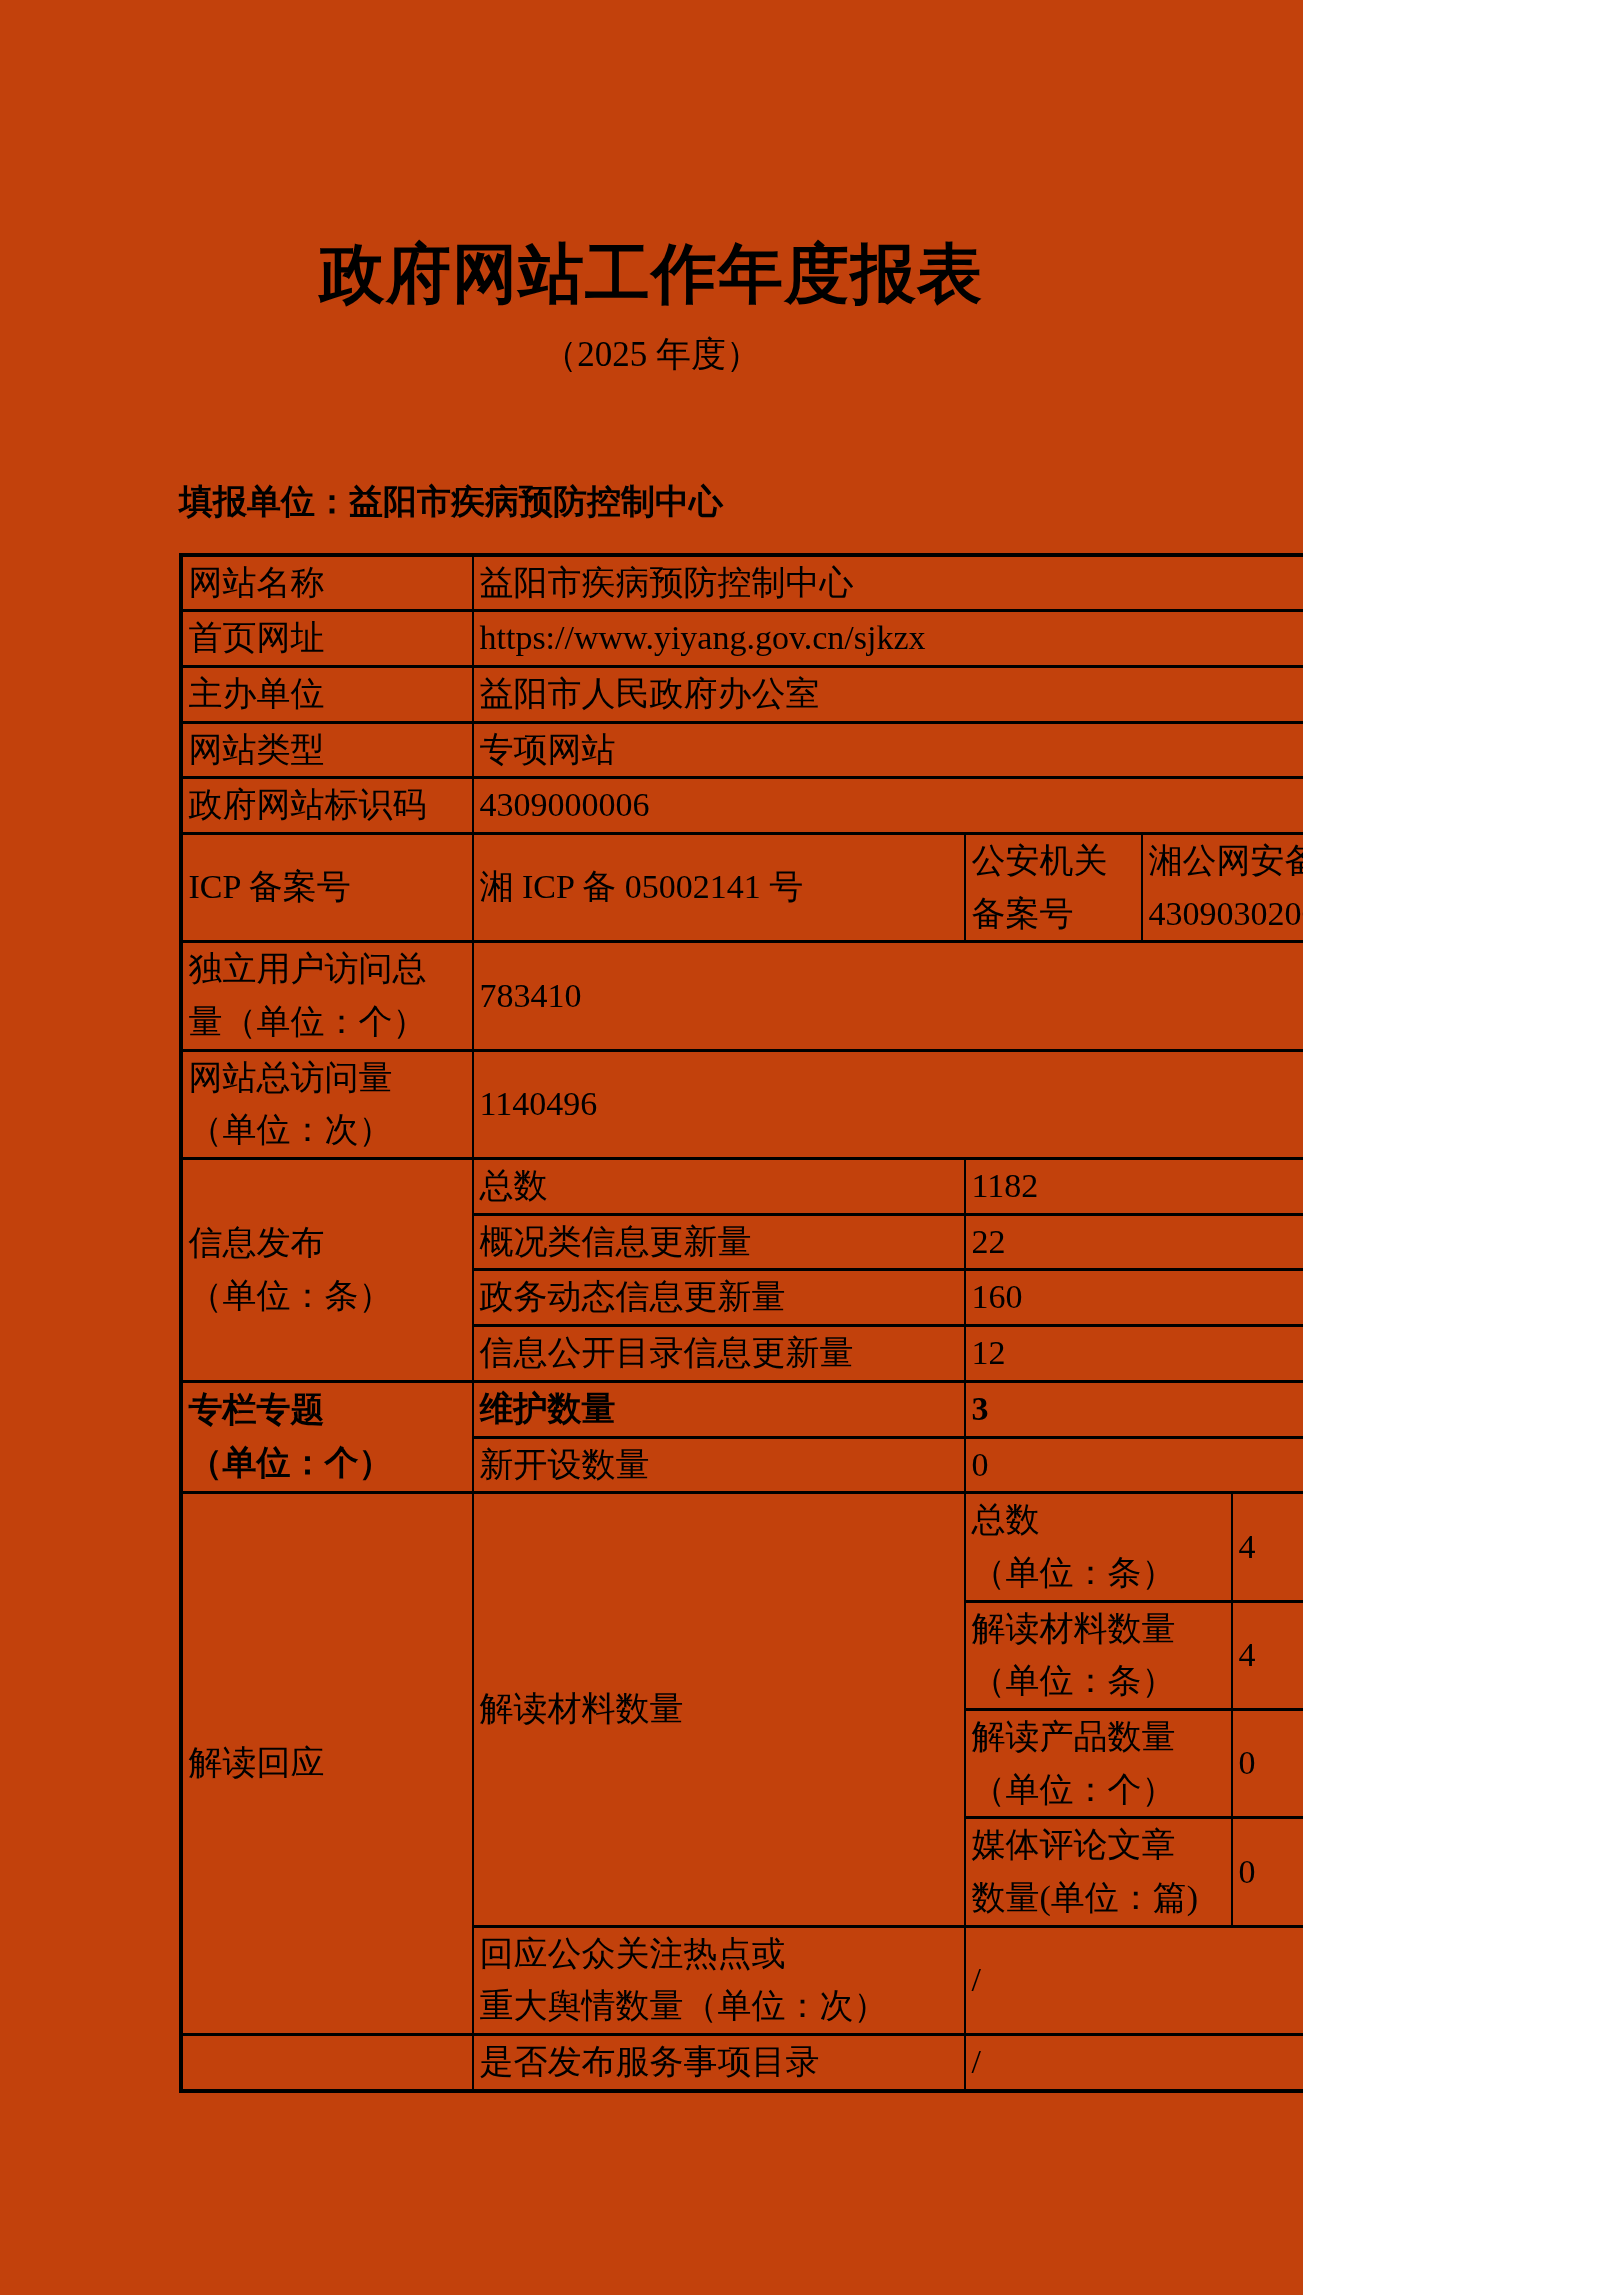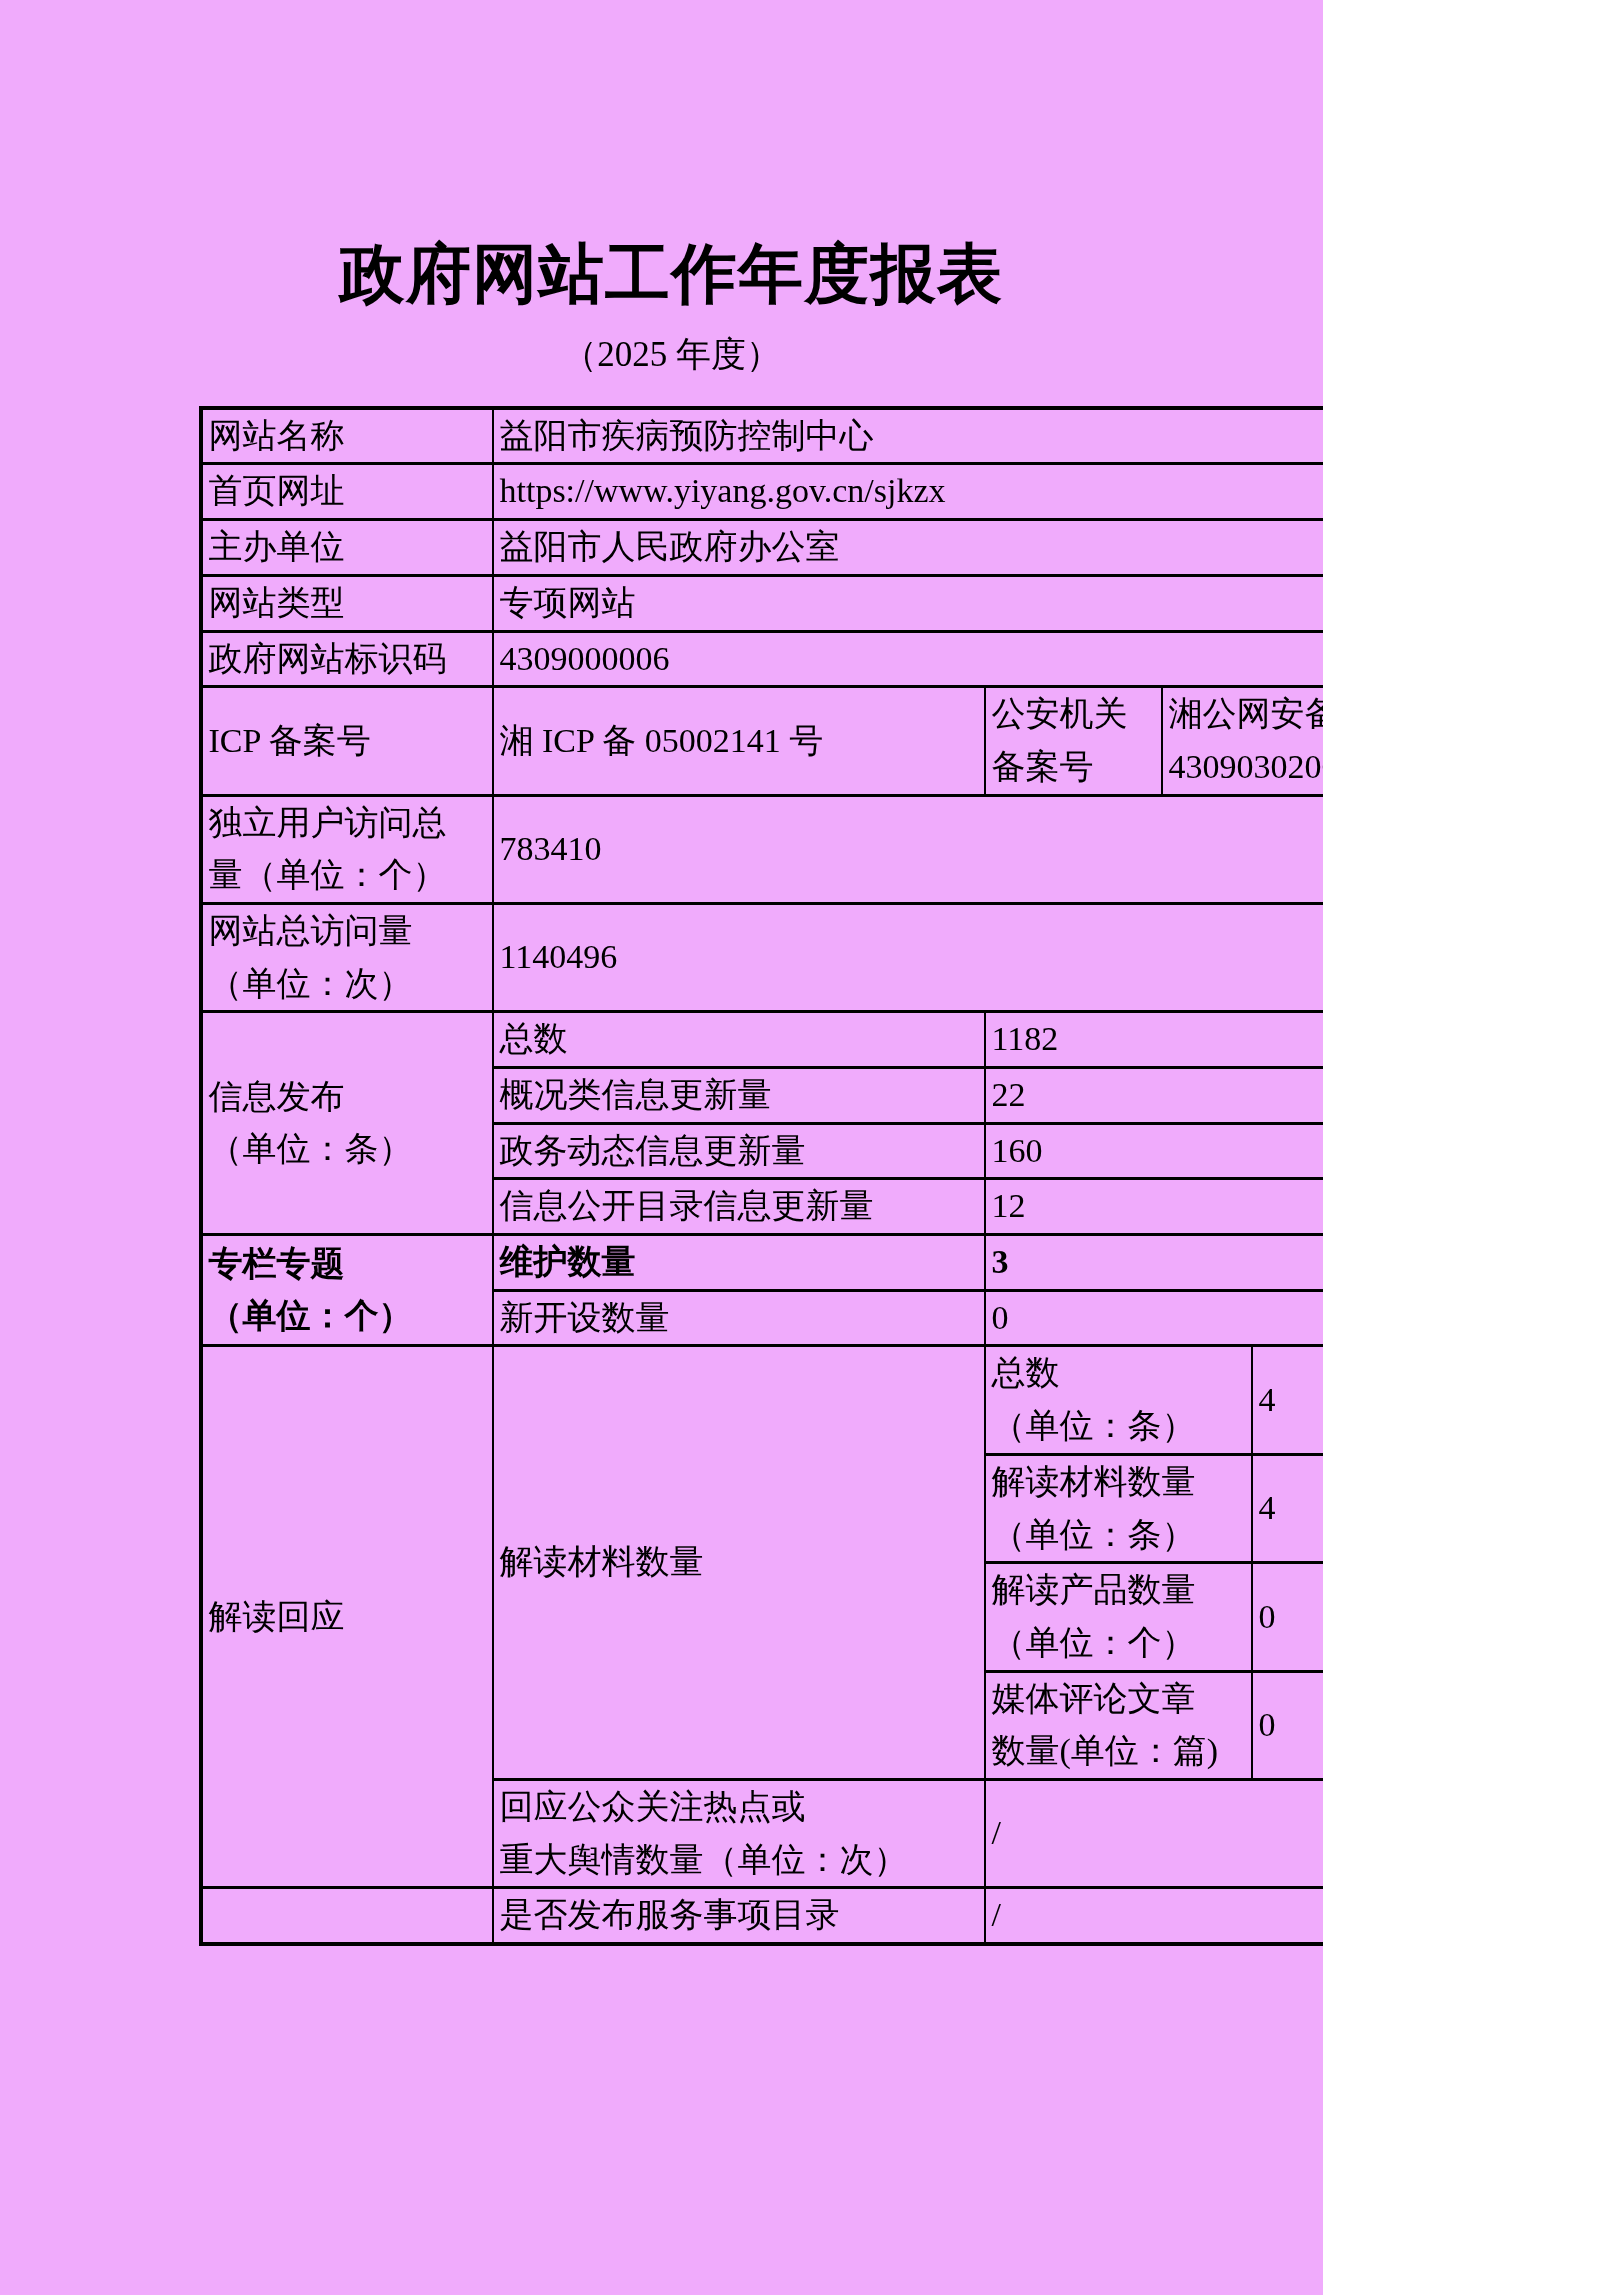--- a/index.html
+++ b/index.html
@@ -6,23 +6,22 @@
     margin: 0;
     padding: 0;
     background: #ffffff;
     color: #000000;
     font-family: "Liberation Serif", "DejaVu Serif", serif;
   }
   .page {
     position: relative;
     width: 1303px;
     height: 2295px;
-    background: #f0abfc;
+    background: #c2410c;
     overflow: hidden;
-    padding-left: 20px;
   }
   .title {
     margin: 237px 0 0 0;
     font-size: 65px;
     font-weight: 700;
     line-height: 1.15;
     text-align: center;
     letter-spacing: 1.4px;
   }
   .subtitle {
@@ -65,20 +64,21 @@
   tr.h18  { height: 104px; }
 </style>
 </head>
 <body>
 
 <div class="page">
 
   <h1 class="title">政府网站工作年度报表</h1>
   <div class="subtitle">（2025 年度）</div>
 
+  <div class="report-unit"><span>填报单位：</span><span>益阳市疾病预防控制中心</span></div>
 
   <table class="report">
     <colgroup>
       <col style="width:292px">
       <col style="width:492px">
       <col style="width:177px">
       <col style="width:90px">
       <col style="width:274px">
     </colgroup>
     <tbody>

